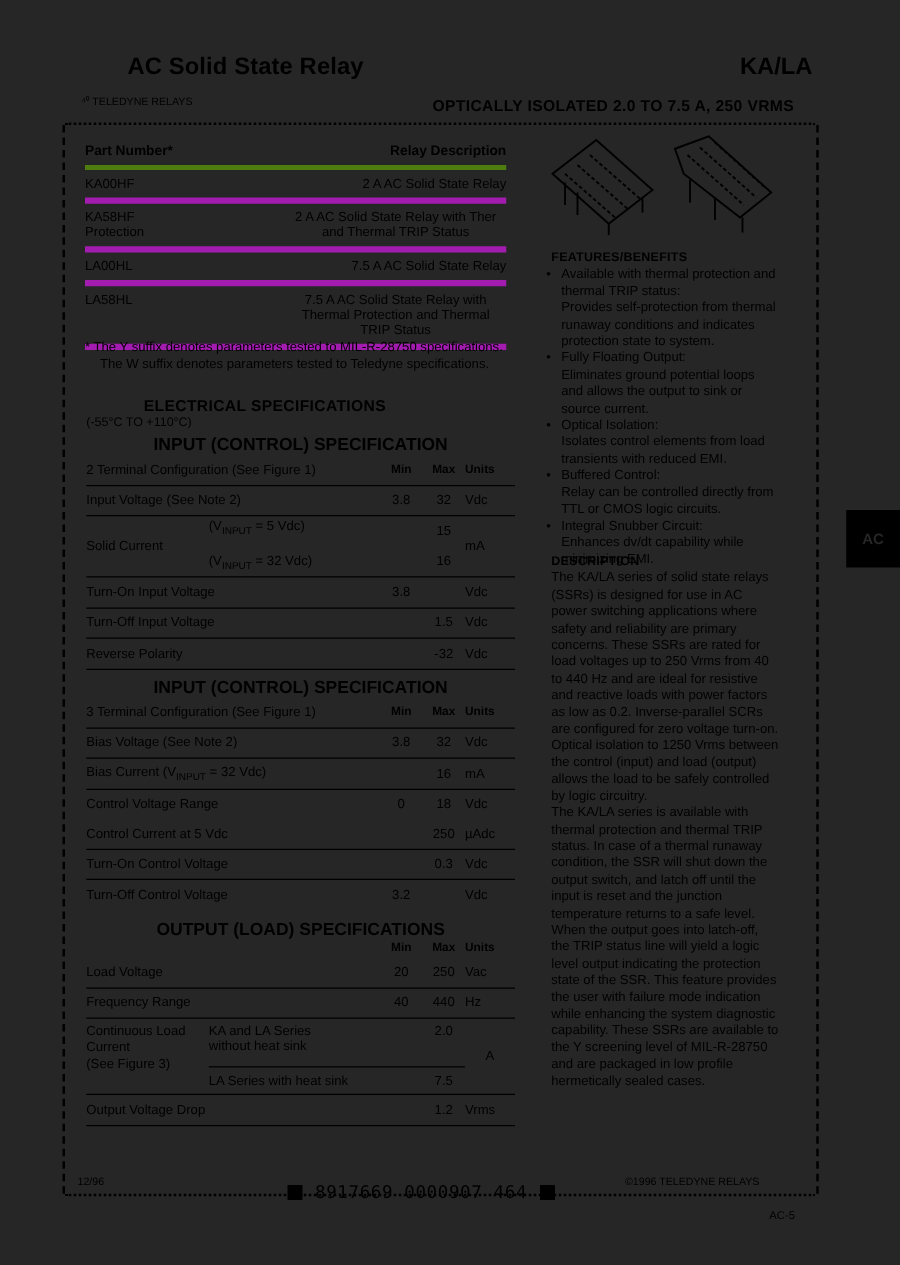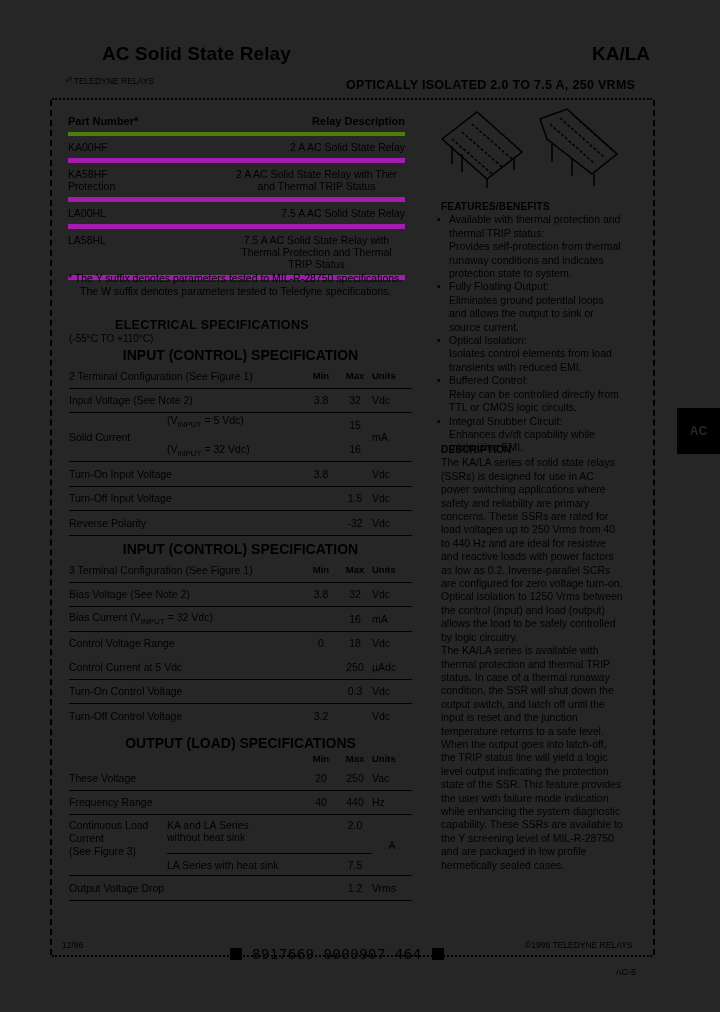--- a/index.html
+++ b/index.html
@@ -45,21 +45,21 @@
   
   .relays { left:432px; top:104px; width:200px; height:86px; }
   .rcol { left:441px; width:182px; font-size:10.5px; line-height:13.4px; }
   .rcol h3 { margin:0; font-size:10px; font-weight:bold; letter-spacing:0.2px; }
   .rcol ul { list-style:none; margin:0; padding:0; }
   .rcol li { position:relative; padding-left:8px; }
   .rcol li::before { content:"•"; position:absolute; left:-4px; }
   .rcol p { margin:0; }
 
   .date { left:62px; top:940px; font-size:8.5px; }
-  .copyright { left:500px; top:940px; font-size:8.5px;margin-left:25px; }
+  .copyright { left:500px; top:940px; font-size:8.5px; }
   .barcode { left:230px; top:946px; font-size:14px; font-family:"DejaVu Sans Mono", monospace; letter-spacing:0.5px; display:flex; align-items:center; gap:10px; }
   .barcode .blk { width:12px; height:12px; background:#000; display:inline-block; }
   .bottom-rule { left:52px; top:955px; width:600px; border-top:2px dotted #000; }
   .pagenum { right:84px; top:967px; font-size:9px; }
 </style>
 </head>
 <body>
 
 <div class="abs title">AC Solid State Relay</div>
 <div class="abs code">KA/LA</div>
@@ -213,21 +213,21 @@
 
 <div class="abs spec" style="top:736px">
   <div class="sec" style="height:14px;line-height:14px">OUTPUT (LOAD) SPECIFICATIONS</div>
   <div class="row nb" style="height:16px">
     <span class="lbl"></span>
     <span class="mn colhdr">Min</span>
     <span class="mx colhdr">Max</span>
     <span class="un colhdr">Units</span>
   </div>
   <div class="row">
-    <span class="lbl">These Voltage</span>
+    <span class="lbl">Load Voltage</span>
     <span class="mn">20</span>
     <span class="mx">250</span>
     <span class="un">Vac</span>
   </div>
   <div class="row">
     <span class="lbl">Frequency Range</span>
     <span class="mn">40</span>
     <span class="mx">440</span>
     <span class="un">Hz</span>
   </div>

